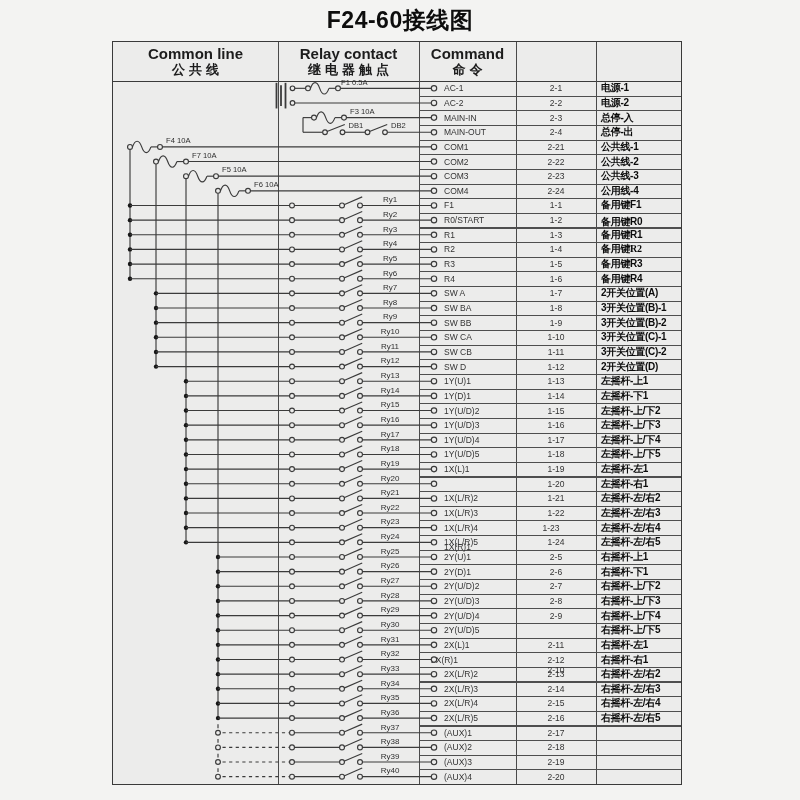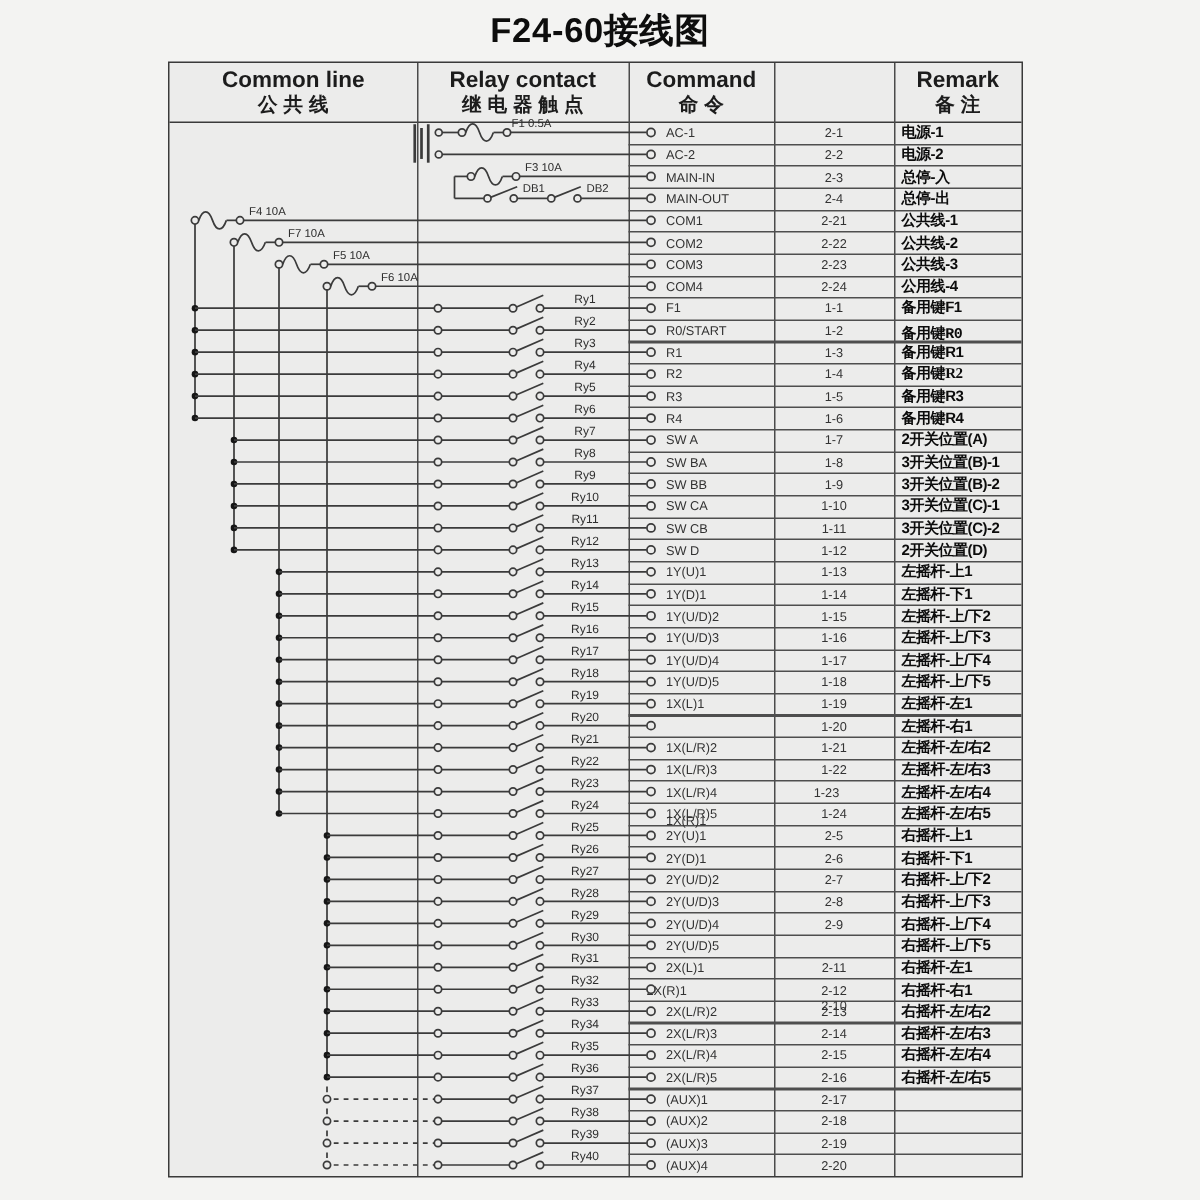--- a/index.html
+++ b/index.html
@@ -47,24 +47,20 @@
     <span class="en">Common line</span>
     <span class="zh">公共线</span>
   </div>
   <div class="hcell" style="left:165px;width:141px">
     <span class="en">Relay contact</span>
     <span class="zh">继电器触点</span>
   </div>
   <div class="hcell" style="left:306px;width:97px">
     <span class="en">Command</span>
     <span class="zh">命令</span>
-  </div>
-  <div class="hcell" style="left:483px;width:85px">
-    <span class="en">Remark</span>
-    <span class="zh">备注</span>
   </div>
 
   <div class="hdr-bottom"></div>
   <div class="vline" style="left:165px"></div>
   <div class="vline" style="left:306px"></div>
   <div class="vline" style="left:403px"></div>
   <div class="vline" style="left:483px"></div>
 
   <div id="row-lines">
       <div class="hline" style="left: 306px; top: 53.65px; width: 262px;"></div>
@@ -138,21 +134,21 @@
       <div class="cell wire" style="left: 403px; top: 126.88px; width: 80px; height: 14.6458px;">2-23</div>
       <div class="cell remark" style="left: 488px; top: 126.88px; width: 78px; height: 14.6458px;">公共线-3</div>
       <div class="cell command" style="left: 331px; top: 141.52px; width: 70px; height: 14.6458px;">COM4</div>
       <div class="cell wire" style="left: 403px; top: 141.52px; width: 80px; height: 14.6458px;">2-24</div>
       <div class="cell remark" style="left: 488px; top: 141.52px; width: 78px; height: 14.6458px;">公用线-4</div>
       <div class="cell command" style="left: 331px; top: 156.17px; width: 70px; height: 14.6458px;">F1</div>
       <div class="cell wire" style="left: 403px; top: 156.17px; width: 80px; height: 14.6458px;">1-1</div>
       <div class="cell remark" style="left: 488px; top: 156.17px; width: 78px; height: 14.6458px;">备用键F1</div>
       <div class="cell command" style="left: 331px; top: 170.81px; width: 70px; height: 14.6458px;">R0/START</div>
       <div class="cell wire" style="left: 403px; top: 170.81px; width: 80px; height: 14.6458px;">1-2</div>
-      <div class="cell remark" style="left: 488px; top: 170.81px; width: 78px; height: 18px; font-family: Liberation Mono, monospace;">备用键R0</div>
+      <div class="cell remark" style="left: 488px; top: 170.81px; width: 78px; height: 18px;">备用键R0</div>
       <div class="cell command" style="left: 331px; top: 185.46px; width: 70px; height: 14.6458px;">R1</div>
       <div class="cell wire" style="left: 403px; top: 185.46px; width: 80px; height: 14.6458px;">1-3</div>
       <div class="cell remark" style="left: 488px; top: 185.46px; width: 78px; height: 14.6458px;">备用键R1</div>
       <div class="cell command" style="left: 331px; top: 200.1px; width: 70px; height: 14.6458px;">R2</div>
       <div class="cell wire" style="left: 403px; top: 200.1px; width: 80px; height: 14.6458px;">1-4</div>
       <div class="cell remark" style="left: 488px; top: 200.1px; width: 78px; height: 14.6458px; font-family: Liberation Serif, serif;">备用键R2</div>
       <div class="cell command" style="left: 331px; top: 214.75px; width: 70px; height: 14.6458px;">R3</div>
       <div class="cell wire" style="left: 403px; top: 214.75px; width: 80px; height: 14.6458px;">1-5</div>
       <div class="cell remark" style="left: 488px; top: 214.75px; width: 78px; height: 14.6458px;">备用键R3</div>
       <div class="cell command" style="left: 331px; top: 229.4px; width: 70px; height: 14.6458px;">R4</div>

